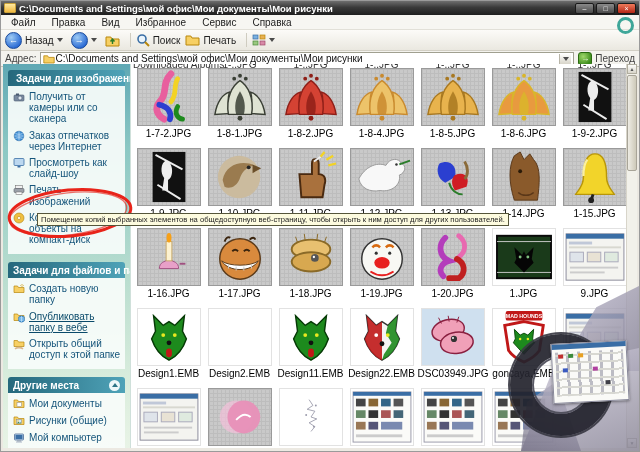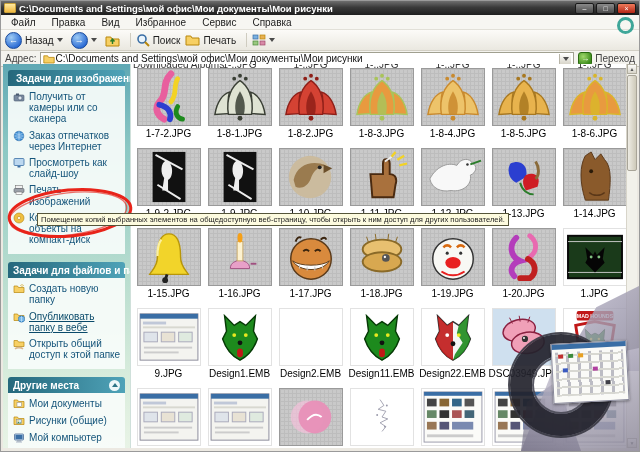--- a/index.html
+++ b/index.html
@@ -353,35 +353,20 @@
                 <circle cx="26" cy="9" r="2" fill="#8f1f18"></circle>
                 <circle cx="32" cy="6" r="2" fill="#8f1f18"></circle>
                 <circle cx="38" cy="9" r="2" fill="#8f1f18"></circle>
               </svg>
             </div>
             <div class="flabel">1-8-2.JPG</div>
           </div>
           <div class="cell">
             <div class="thumb grid-bg">
               <svg viewBox="0 0 64 56" width="62" height="54">
-                <path d="M6 46 C8 33 14 25 21 23 C18 33 21 40 23 45 Z" fill="#e89a3f" stroke="#a9c45a" stroke-width="1.5"></path>
-                <path d="M58 46 C56 33 50 25 43 23 C46 33 43 40 41 45 Z" fill="#e89a3f" stroke="#a9c45a" stroke-width="1.5"></path>
-                <path d="M20 46 C17 29 24 16 32 11 C40 16 47 29 44 46 Z" fill="#e89a3f" stroke="#a9c45a" stroke-width="1.5"></path>
-                <path d="M32 22 C27 30 26 38 28 46 L36 46 C38 38 37 30 32 22 Z" fill="#a9c45a" opacity=".85"></path>
-                <circle cx="32" cy="50" r="2.5" fill="#a9c45a"></circle>
-                <circle cx="26" cy="9" r="2" fill="#a9c45a"></circle>
-                <circle cx="32" cy="6" r="2" fill="#a9c45a"></circle>
-                <circle cx="38" cy="9" r="2" fill="#a9c45a"></circle>
-              </svg>
-            </div>
-            <div class="flabel">1-8-3.JPG</div>
-          </div>
-          <div class="cell">
-            <div class="thumb grid-bg">
-              <svg viewBox="0 0 64 56" width="62" height="54">
                 <path d="M6 46 C8 33 14 25 21 23 C18 33 21 40 23 45 Z" fill="#edc36a" stroke="#c98a2e" stroke-width="1.5"></path>
                 <path d="M58 46 C56 33 50 25 43 23 C46 33 43 40 41 45 Z" fill="#edc36a" stroke="#c98a2e" stroke-width="1.5"></path>
                 <path d="M20 46 C17 29 24 16 32 11 C40 16 47 29 44 46 Z" fill="#edc36a" stroke="#c98a2e" stroke-width="1.5"></path>
                 <path d="M32 22 C27 30 26 38 28 46 L36 46 C38 38 37 30 32 22 Z" fill="#c98a2e" opacity=".85"></path>
                 <circle cx="32" cy="50" r="2.5" fill="#c98a2e"></circle>
                 <circle cx="26" cy="9" r="2" fill="#c98a2e"></circle>
                 <circle cx="32" cy="6" r="2" fill="#c98a2e"></circle>
                 <circle cx="38" cy="9" r="2" fill="#c98a2e"></circle>
               </svg>
             </div>

